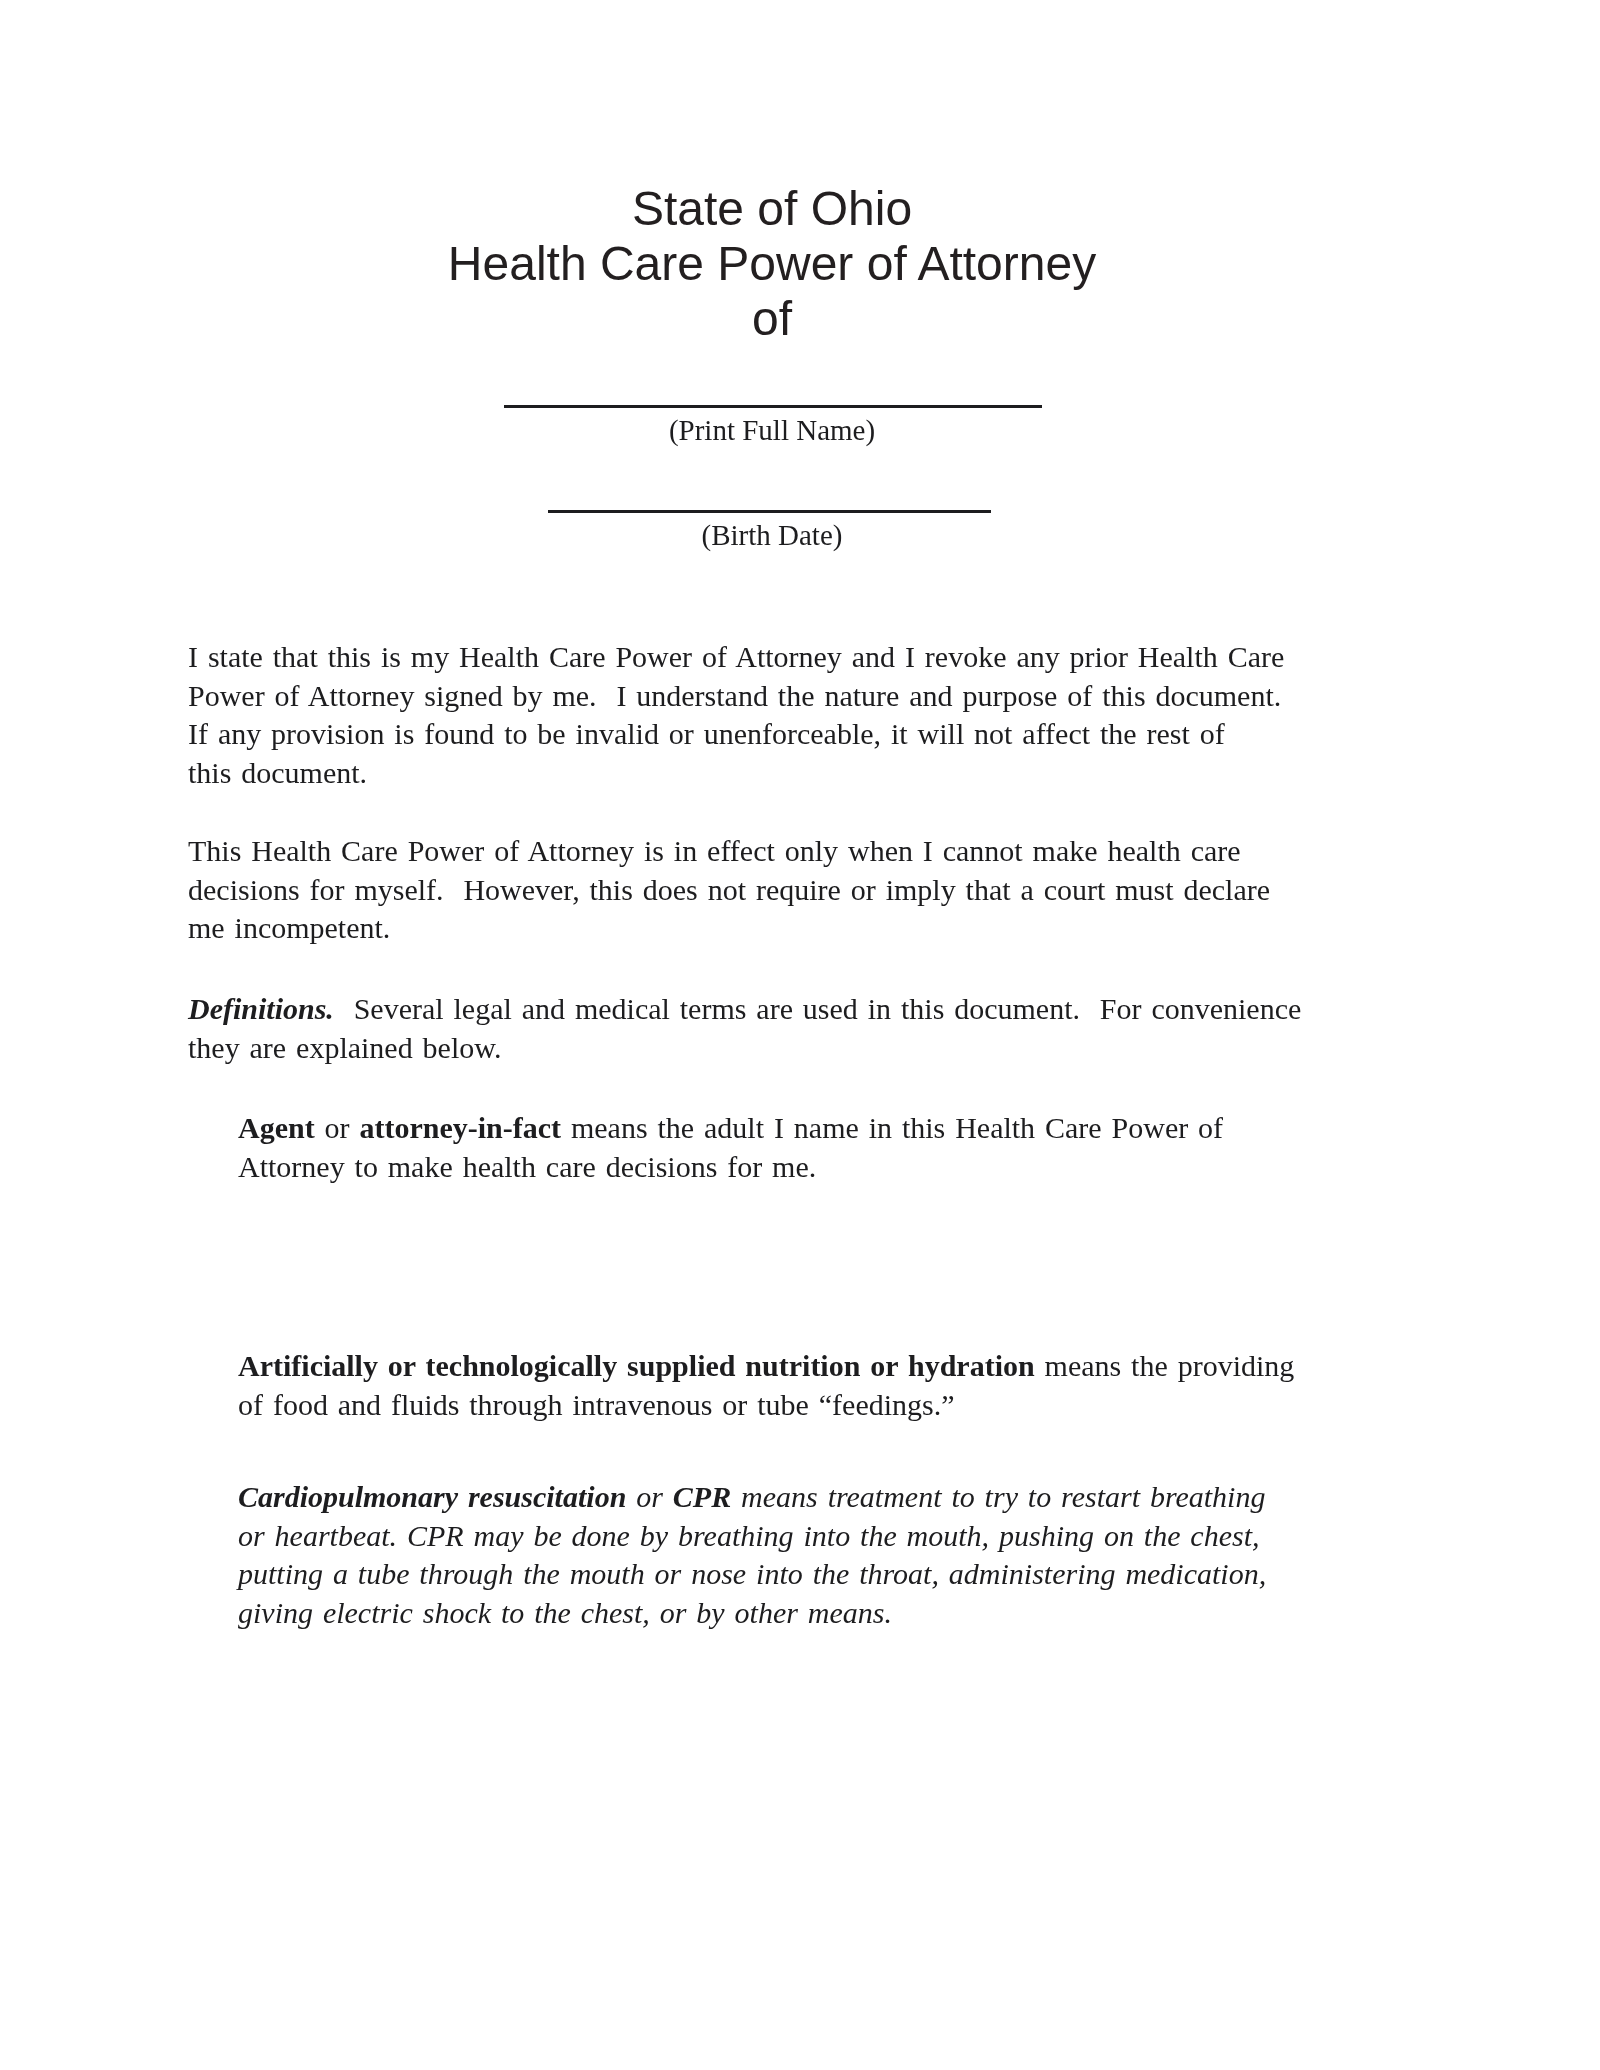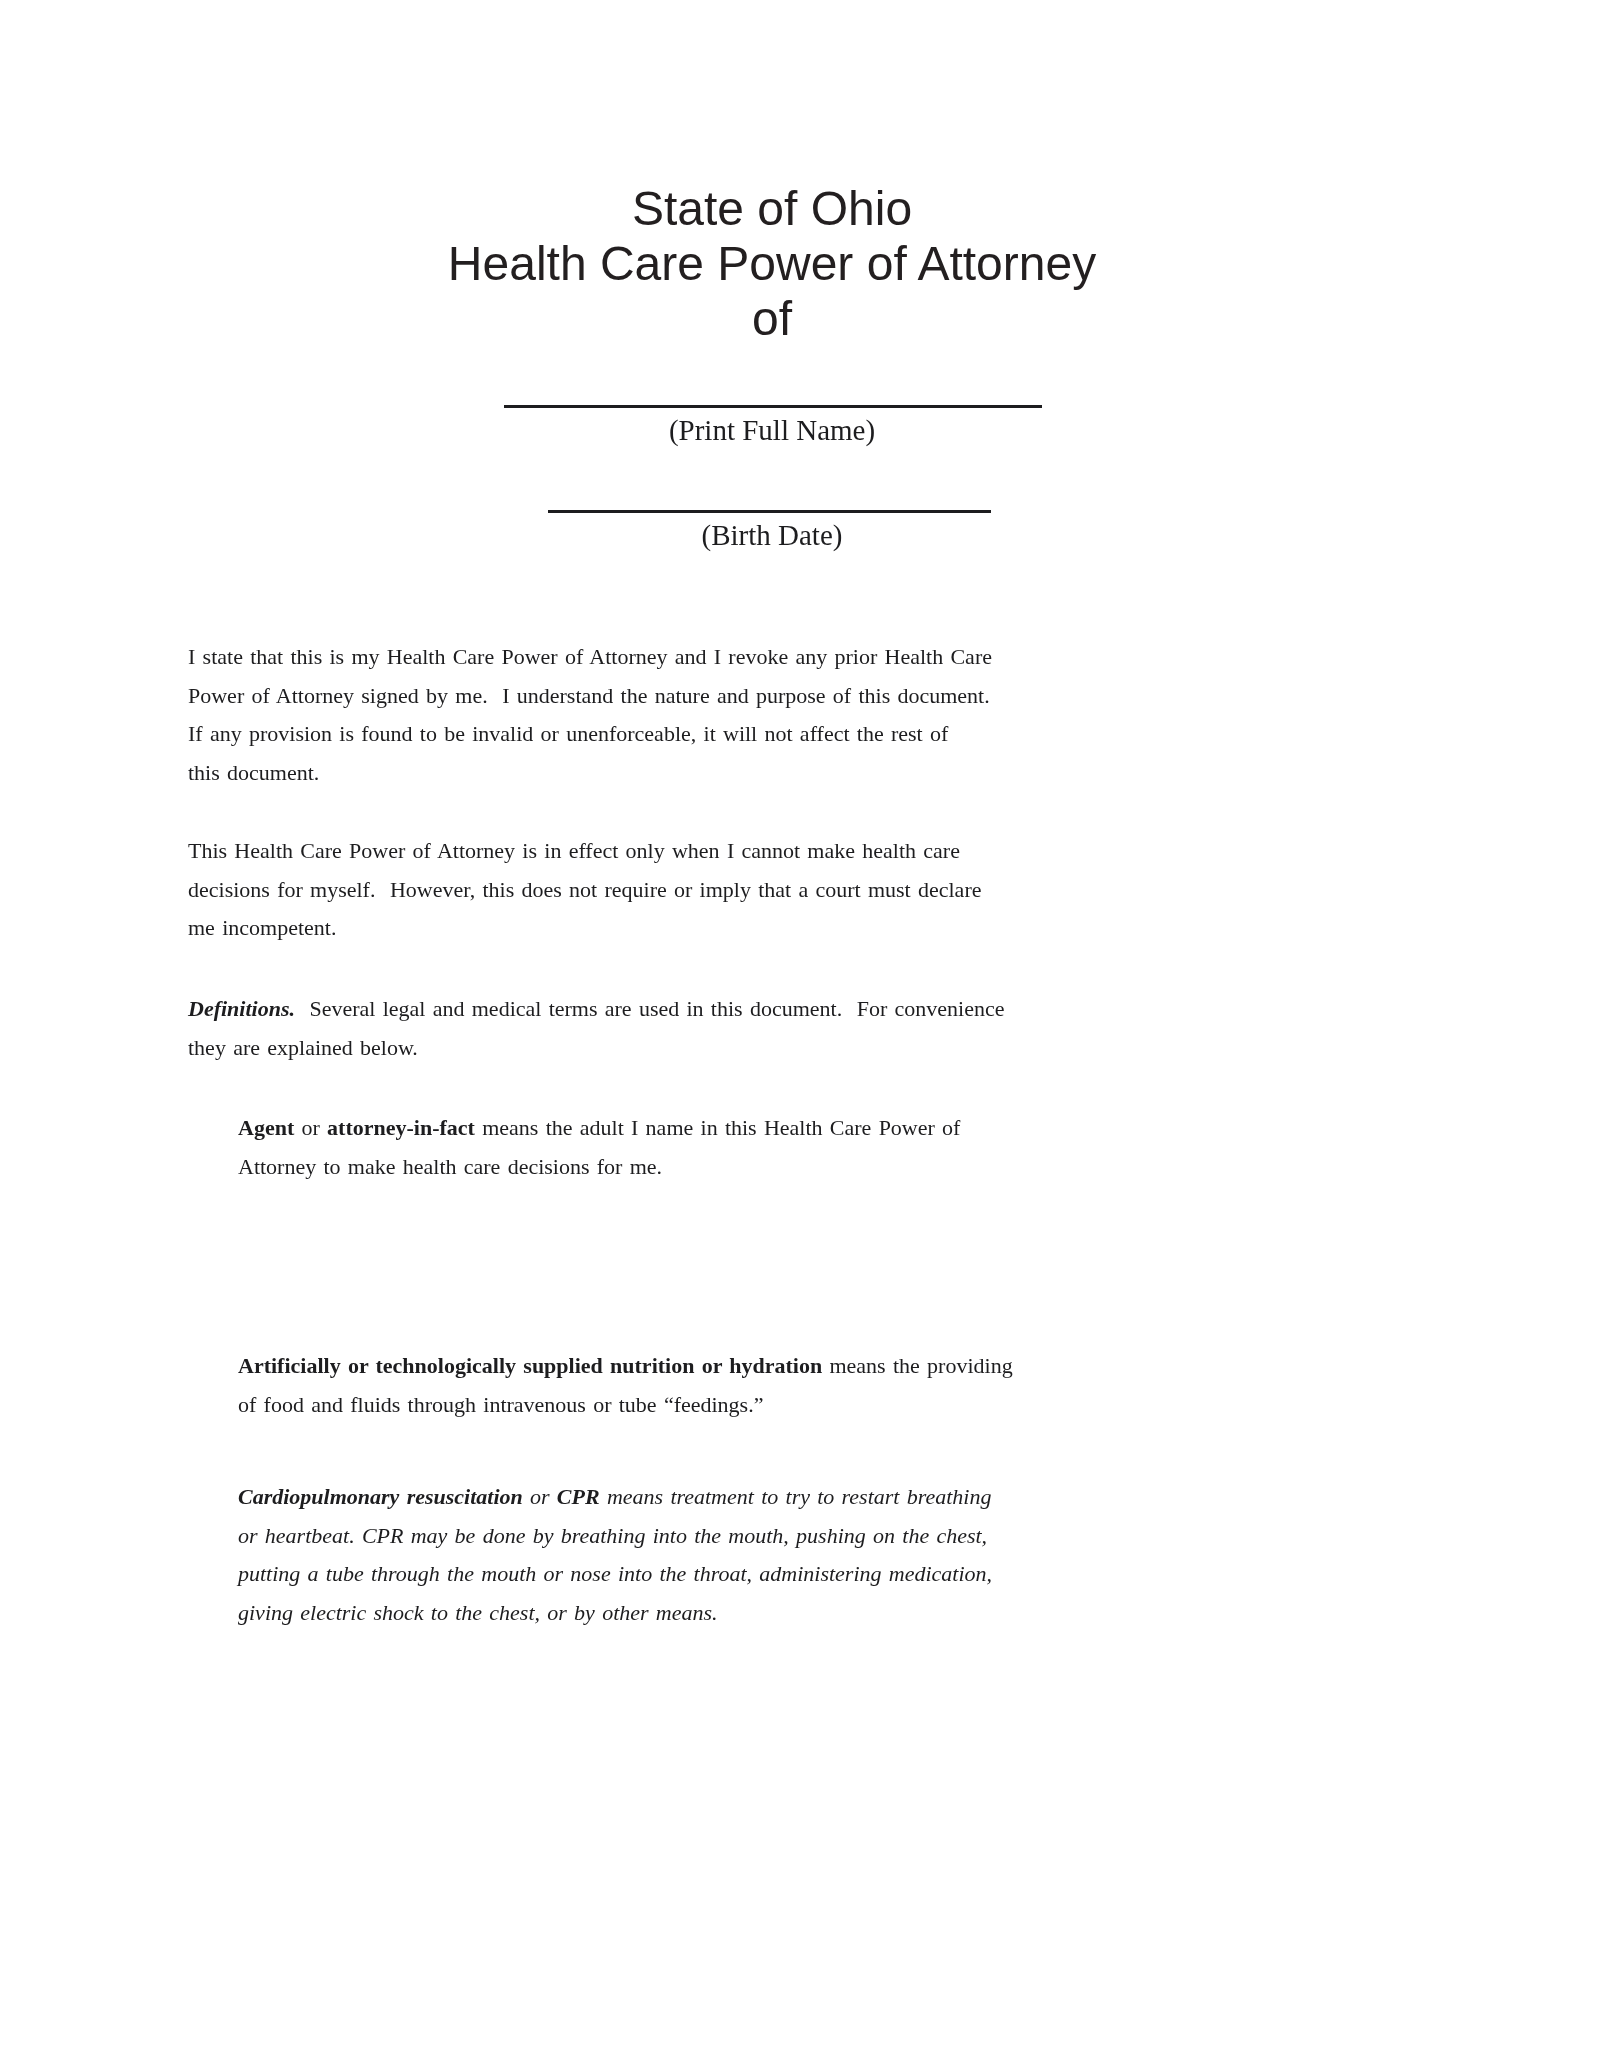--- a/index.html
+++ b/index.html
@@ -49,21 +49,21 @@
   }
   .caption-name  { top: 413px; }
   .caption-birth { top: 518px; }
 
   
   .para {
     position: absolute;
     left: 188px;
     width: 1280px;
     font-family: "Liberation Serif", serif;
-    font-size: 22px;
+    font-size: 30px;
     line-height: 38.5px;
     color: #1d1d1f;
     white-space: pre-wrap;
     word-spacing: 0.08em;
   }
   .para.indented { left: 238px; width: 1240px; }
   .p-intro       { top: 638px; }
   .p-effect      { top: 832px; }
   .p-definitions { top: 990px; }
   .p-agent       { top: 1109px; }

